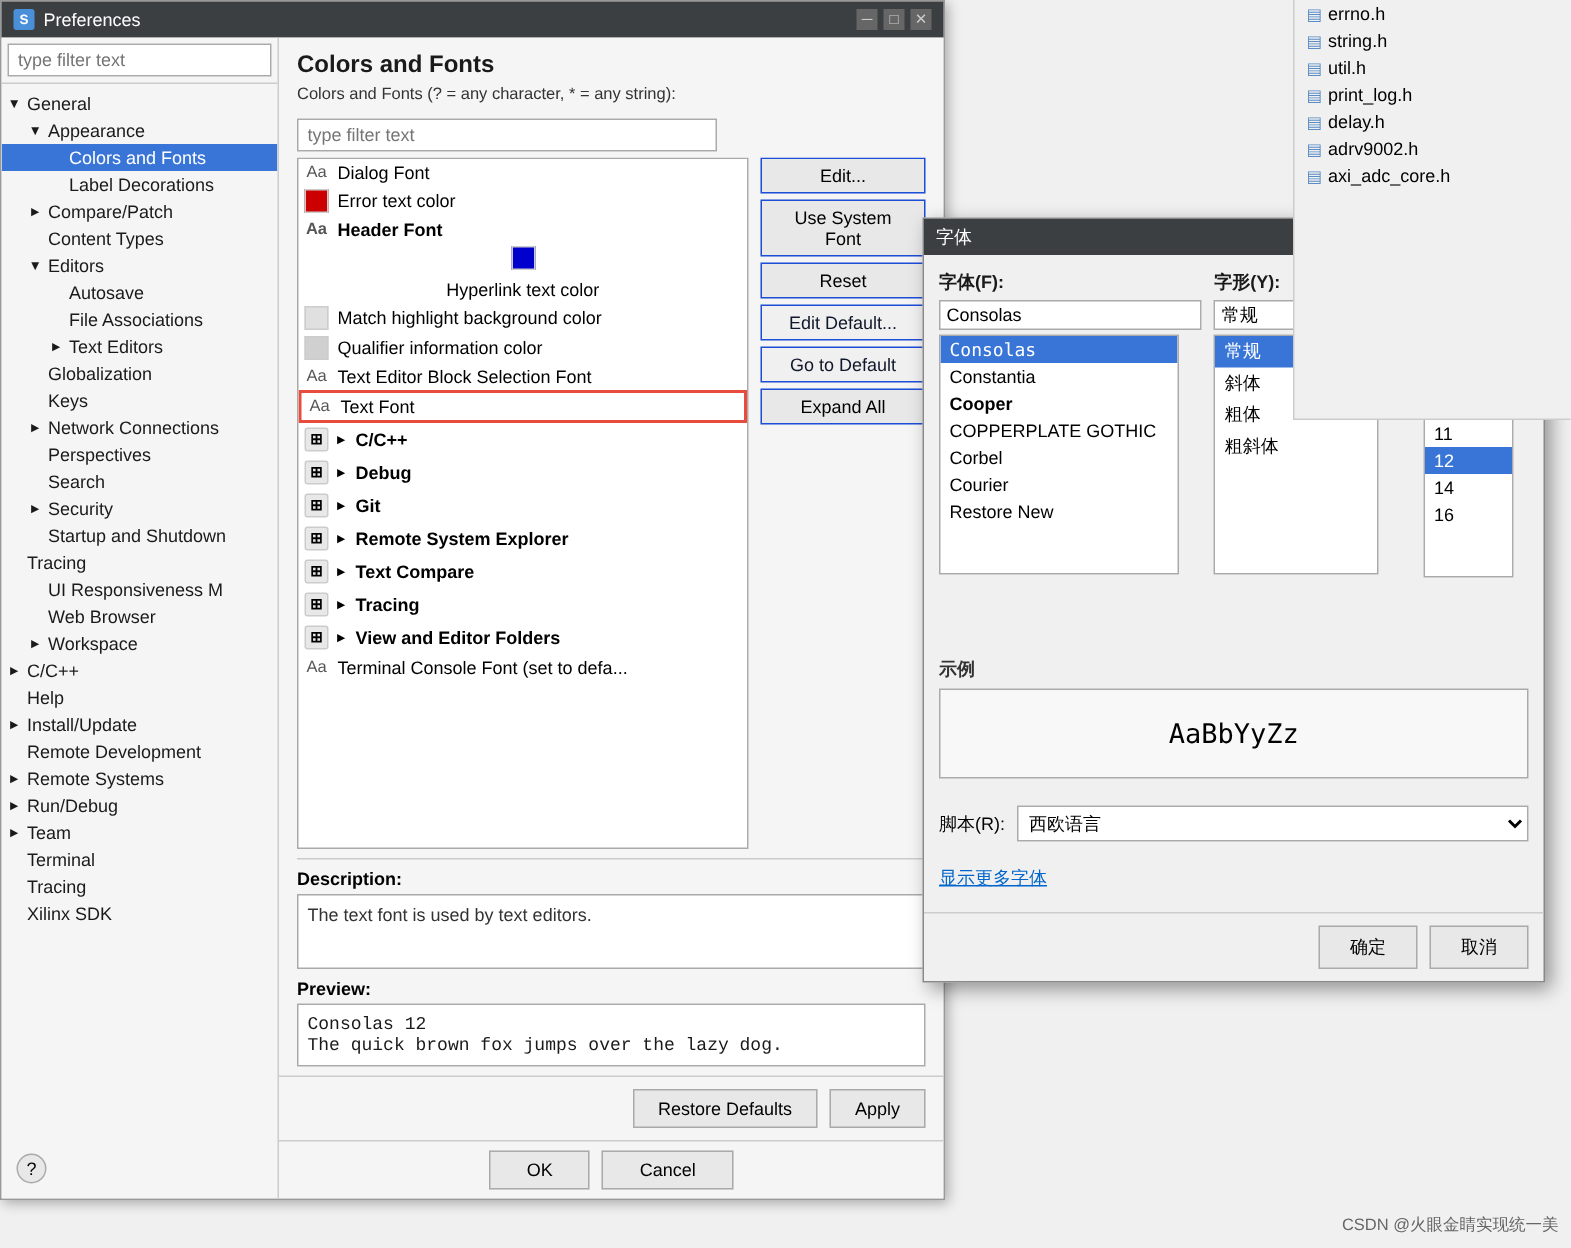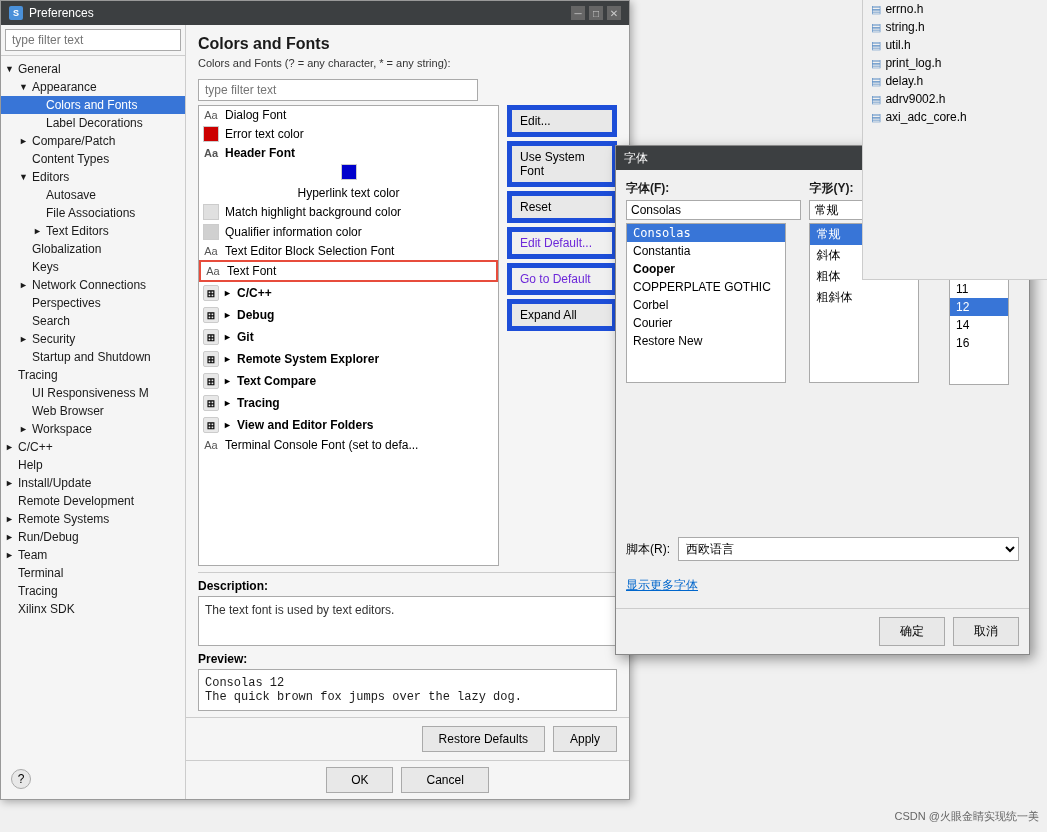--- a/index.html
+++ b/index.html
@@ -134,26 +134,26 @@
 
     .colors-buttons {
       display: flex;
       flex-direction: column;
       gap: 4px;
       width: 110px;
     }
     .colors-buttons button {
       padding: 4px 8px;
       font-size: 12px;
-      border: 5px solid #1d4ed8;
+      border: 1px solid #1d4ed8;
       background: #e8e8e8;
       cursor: pointer;
-      text-align: left;
-    }
-    .colors-buttons button:disabled { color: #6d28d9; background: #f0f0f0; cursor: default; }
+      text-align: center;
+    }
+    .colors-buttons button:disabled { color: #0f172a; background: #f0f0f0; cursor: default; }
 
     .panel-divider { height: 1px; background: #ccc; margin: 6px 12px; }
 
     .description-section { padding: 0 12px; }
     .description-label { font-size: 12px; font-weight: bold; margin-bottom: 3px; }
     .description-box {
       border: 1px solid #aaa;
       background: #fff;
       padding: 6px;
       font-size: 12px;
@@ -680,20 +680,26 @@
             <div class="list-item">9</div>
             <div class="list-item">10</div>
             <div class="list-item">11</div>
             <div class="list-item selected">12</div>
             <div class="list-item">14</div>
             <div class="list-item">16</div>
           </div>
       </div>
     </div>
 
+    <div class="preview-section-font">
+      <div class="preview-label">示例</div>
+      <div class="preview-text">
+        <span style="font-family: Consolas, monospace; font-size: 18px;">AaBbYyZz</span>
+      </div>
+    </div>
 
     <div class="script-row">
       <label>脚本(R):</label>
       <select>
         <option>西欧语言</option>
       </select>
     </div>
 
     <div class="more-fonts-link">显示更多字体</div>
   </div>

